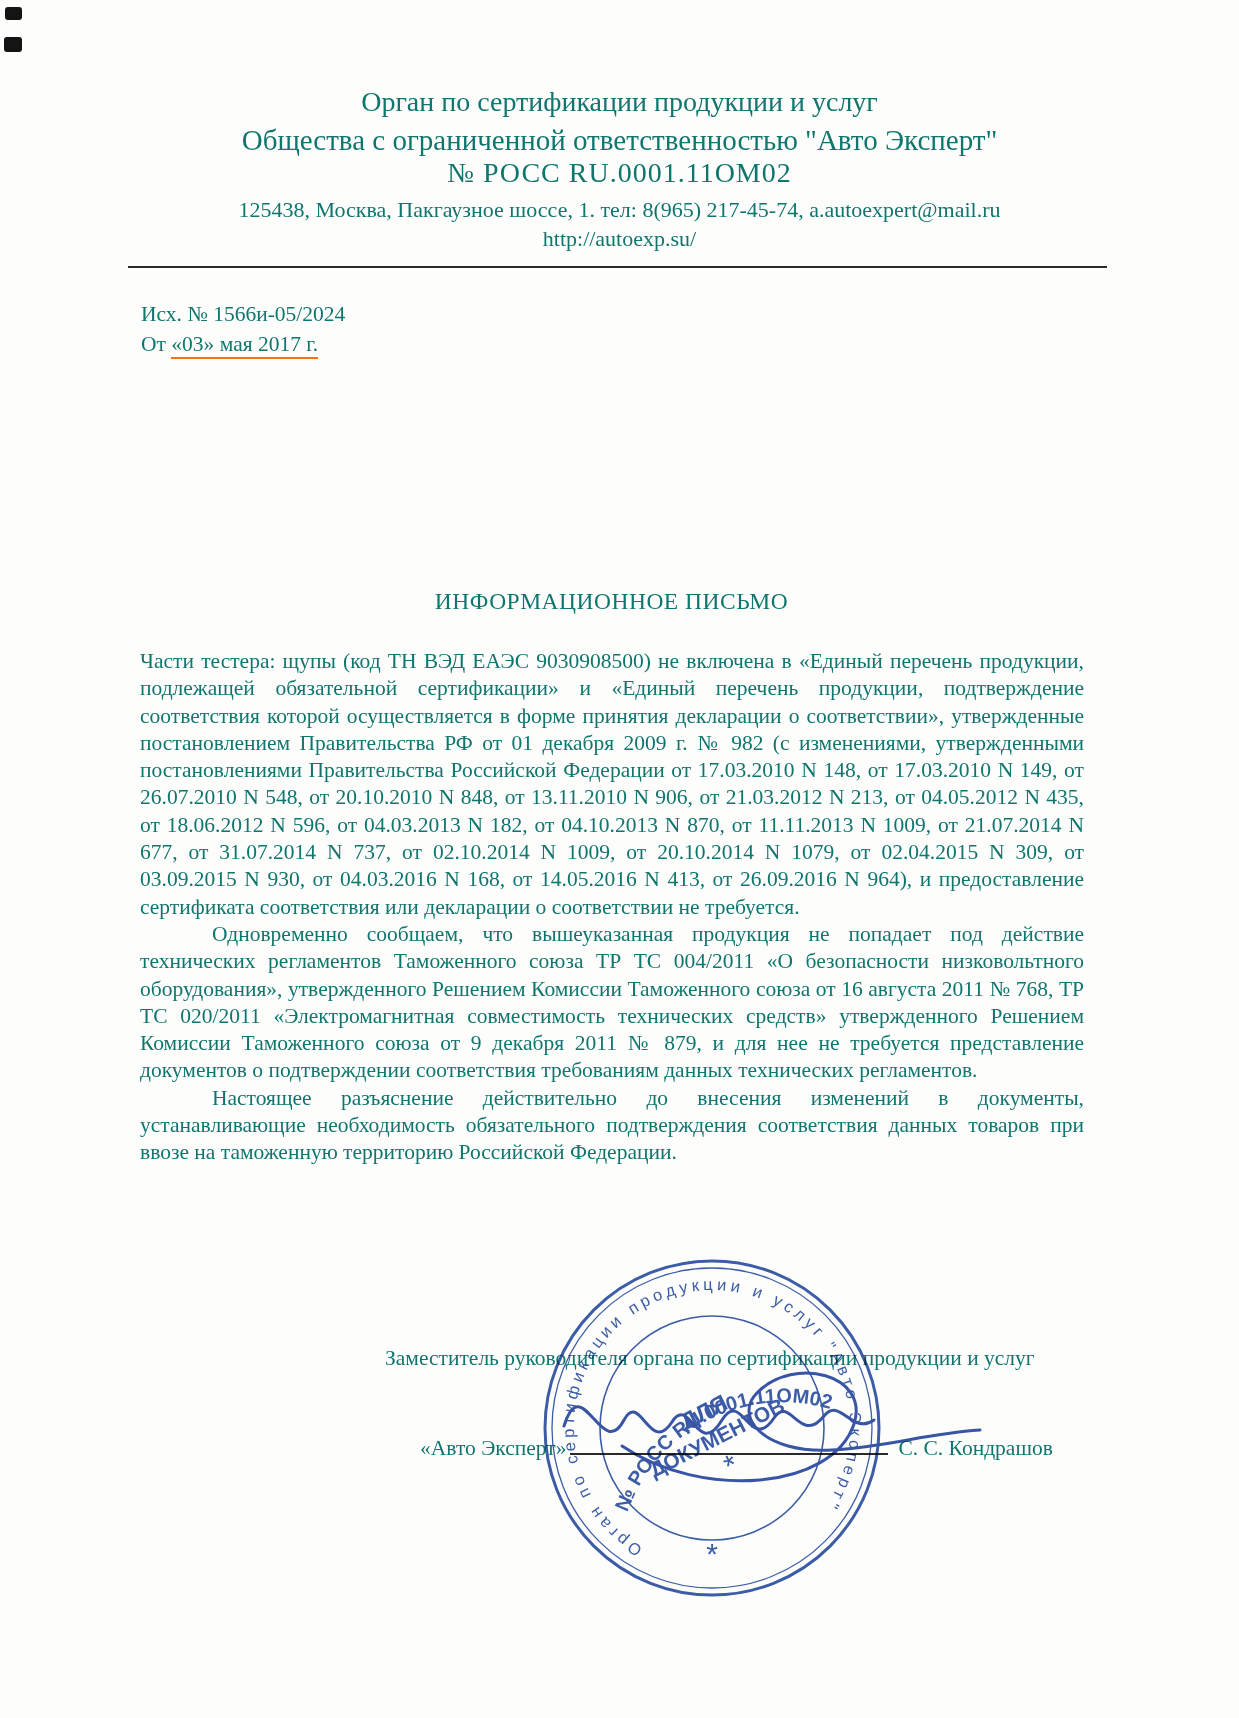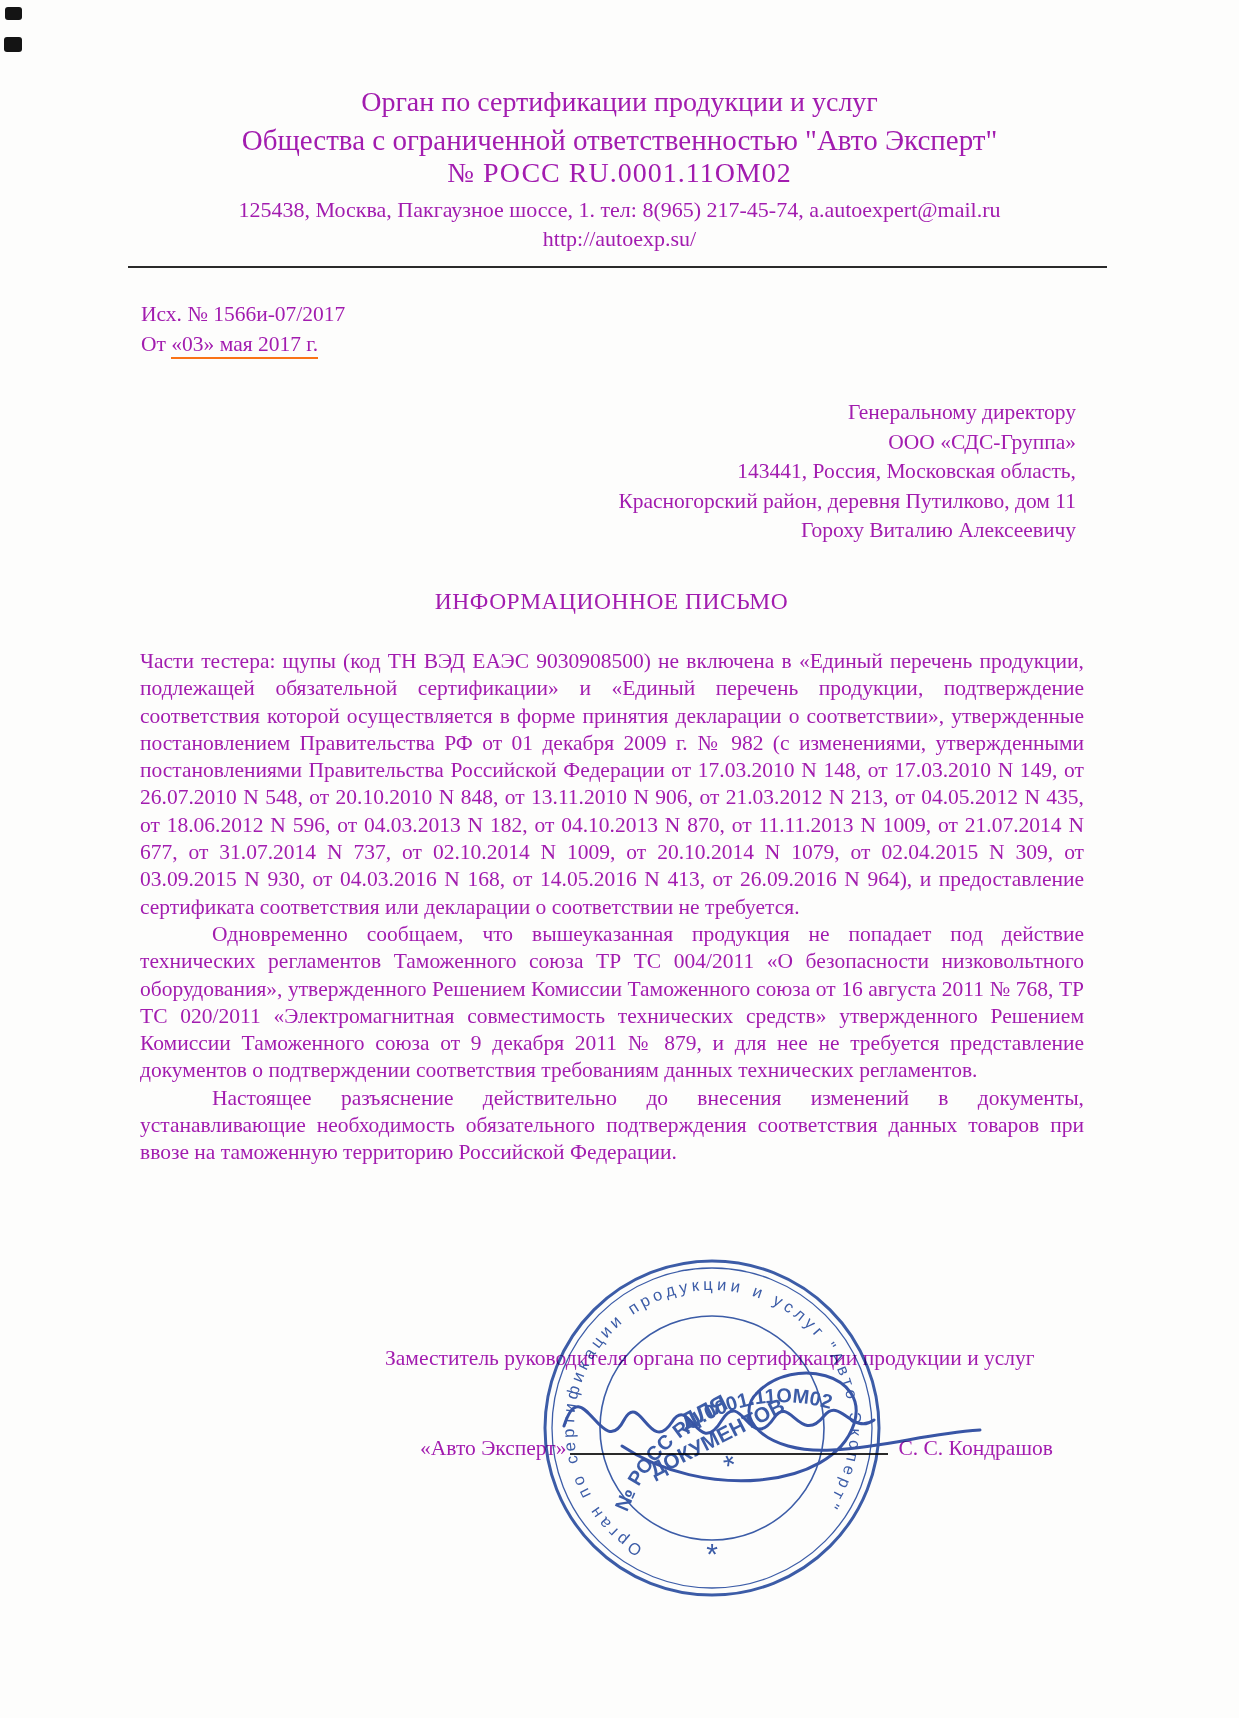--- a/index.html
+++ b/index.html
@@ -3,21 +3,21 @@
 <meta charset="utf-8">
 <style>
   * { margin:0; padding:0; box-sizing:border-box; }
   html,body { background:#ffffff; }
   .page {
     position:relative;
     width:1239px; height:1718px;
     margin:0 auto;
     background:#fdfdfc;
     font-family:"Liberation Serif", serif;
-    color:#a21caf;
+    color:#0f766e;
     overflow:hidden;
   }
   .artifact { position:absolute; background:#141414; border-radius:3px; }
   .artifact-1 { left:5px;  top:7px;  width:17px; height:13px; }
   .artifact-2 { left:4px;  top:37px; width:18px; height:15px; }
 
   .letterhead { position:absolute; top:86px; left:0; right:0; text-align:center; }
   .h-line1 { font-size:28px; margin-bottom:6px; }
   .h-line2 { font-size:29px; }
   .h-line3 { font-size:28px; letter-spacing:1px; margin-bottom:8px; }
@@ -61,31 +61,24 @@
     <div class="h-line1">Орган по сертификации продукции и услуг</div>
     <div class="h-line2">Общества с ограниченной ответственностью "Авто Эксперт"</div>
     <div class="h-line3">№ РОСС RU.0001.11ОМ02</div>
     <div class="h-line4">125438, Москва, Пакгаузное шоссе, 1. тел: 8(965) 217-45-74, a.autoexpert@mail.ru</div>
     <div class="h-line5">http://autoexp.su/</div>
   </header>
 
   <div class="rule"></div>
 
   <div class="ref">
-    <div>Исх. № 1566и-07/2017</div>
+    <div>Исх. № 1566и-05/2024</div>
     <div><span>От </span><span class="underlined">«03» мая 2017 г.</span></div>
   </div>
 
-  <div class="recipient">
-    <div>Генеральному директору</div>
-    <div>ООО «СДС-Группа»</div>
-    <div>143441, Россия, Московская область,</div>
-    <div>Красногорский район, деревня Путилково, дом 11</div>
-    <div>Гороху Виталию Алексеевичу</div>
-  </div>
 
   <div class="doc-title">ИНФОРМАЦИОННОЕ ПИСЬМО</div>
 
   <div class="body-text">
     <p>Части тестера: щупы (код ТН ВЭД ЕАЭС 9030908500) не включена в «Единый перечень продукции, подлежащей обязательной сертификации» и «Единый перечень продукции, подтверждение соответствия которой осуществляется в форме принятия декларации о соответствии», утвержденные постановлением Правительства РФ от 01 декабря 2009 г. № 982 (с изменениями, утвержденными постановлениями Правительства Российской Федерации от 17.03.2010 N 148, от 17.03.2010 N 149, от 26.07.2010 N 548, от 20.10.2010 N 848, от 13.11.2010 N 906, от 21.03.2012 N 213, от 04.05.2012 N 435, от 18.06.2012 N 596, от 04.03.2013 N 182, от 04.10.2013 N 870, от 11.11.2013 N 1009, от 21.07.2014 N 677, от 31.07.2014 N 737, от 02.10.2014 N 1009, от 20.10.2014 N 1079, от 02.04.2015 N 309, от 03.09.2015 N 930, от 04.03.2016 N 168, от 14.05.2016 N 413, от 26.09.2016 N 964), и предоставление сертификата соответствия или декларации о соответствии не требуется.</p>
     <p class="indent">Одновременно сообщаем, что вышеуказанная продукция не попадает под действие технических регламентов Таможенного союза ТР ТС 004/2011 «О безопасности низковольтного оборудования», утвержденного Решением Комиссии Таможенного союза от 16 августа 2011 № 768, ТР ТС 020/2011 «Электромагнитная совместимость технических средств» утвержденного Решением Комиссии Таможенного союза от 9 декабря 2011 № 879, и для нее не требуется представление документов о подтверждении соответствия требованиям данных технических регламентов.</p>
     <p class="indent">Настоящее разъяснение действительно до внесения изменений в документы, устанавливающие необходимость обязательного подтверждения соответствия данных товаров при ввозе на таможенную территорию Российской Федерации.</p>
   </div>
 
   <div class="sig-position">Заместитель руководителя органа по сертификации продукции и услуг</div>

